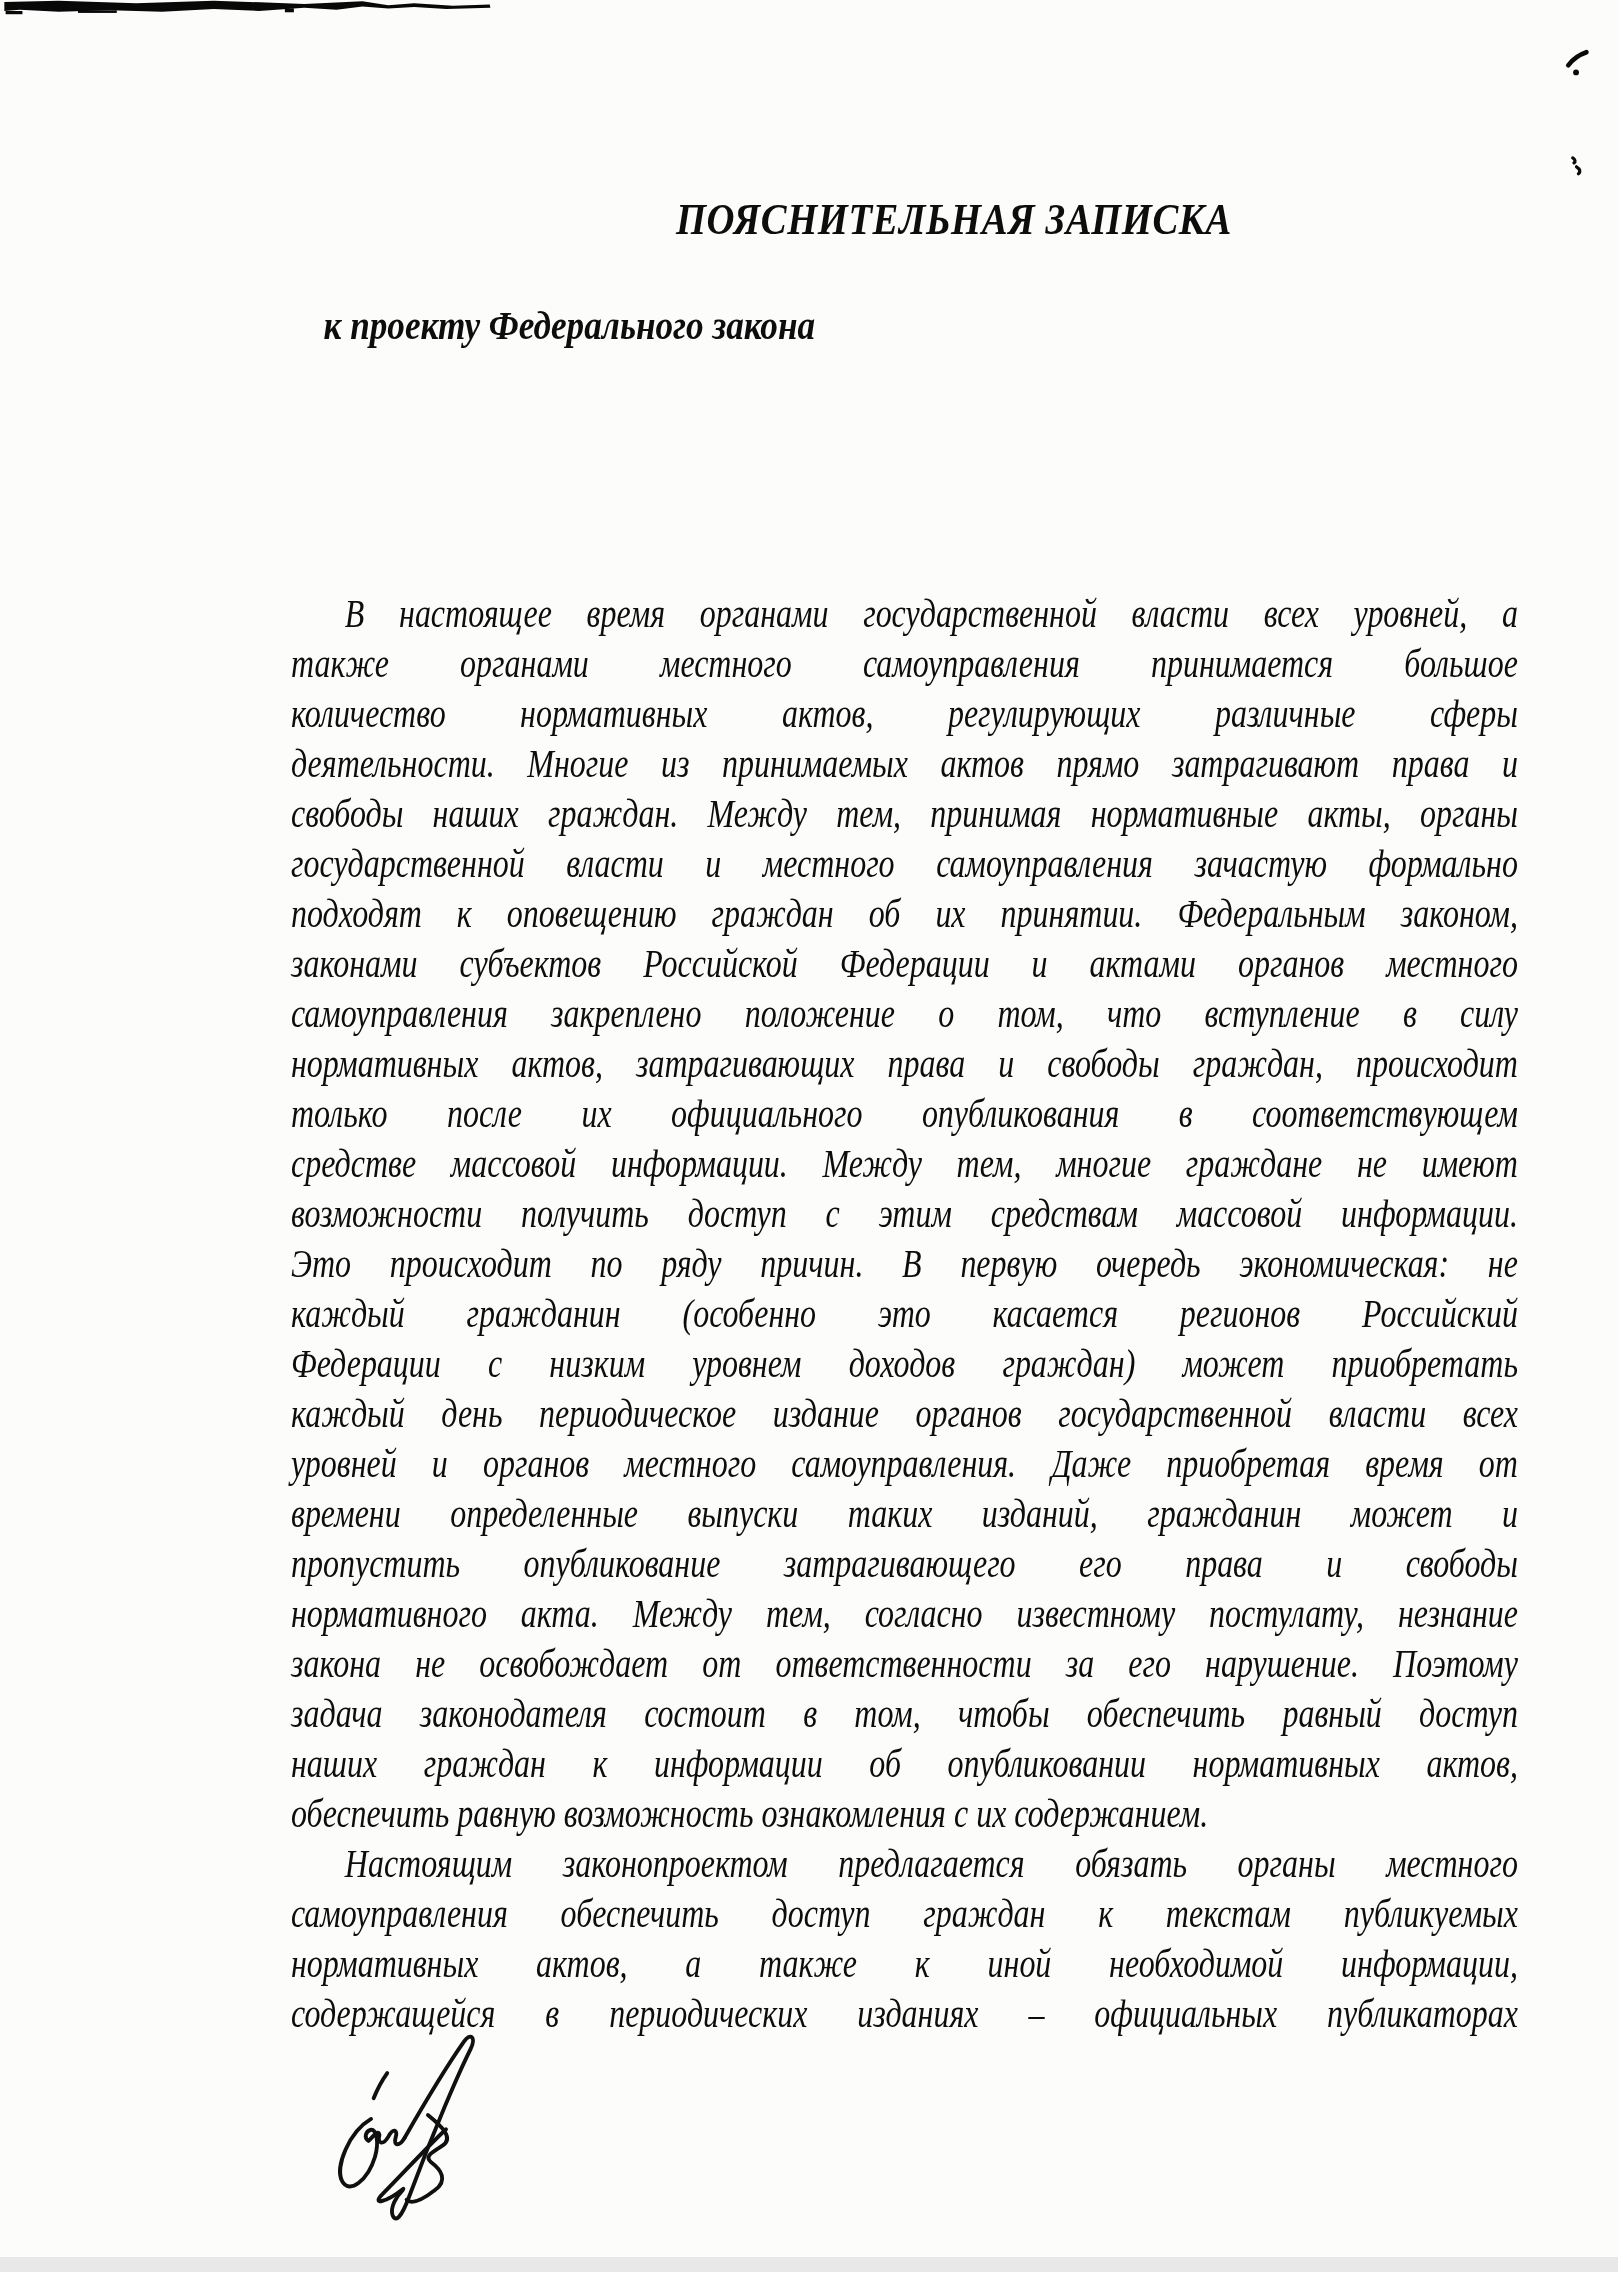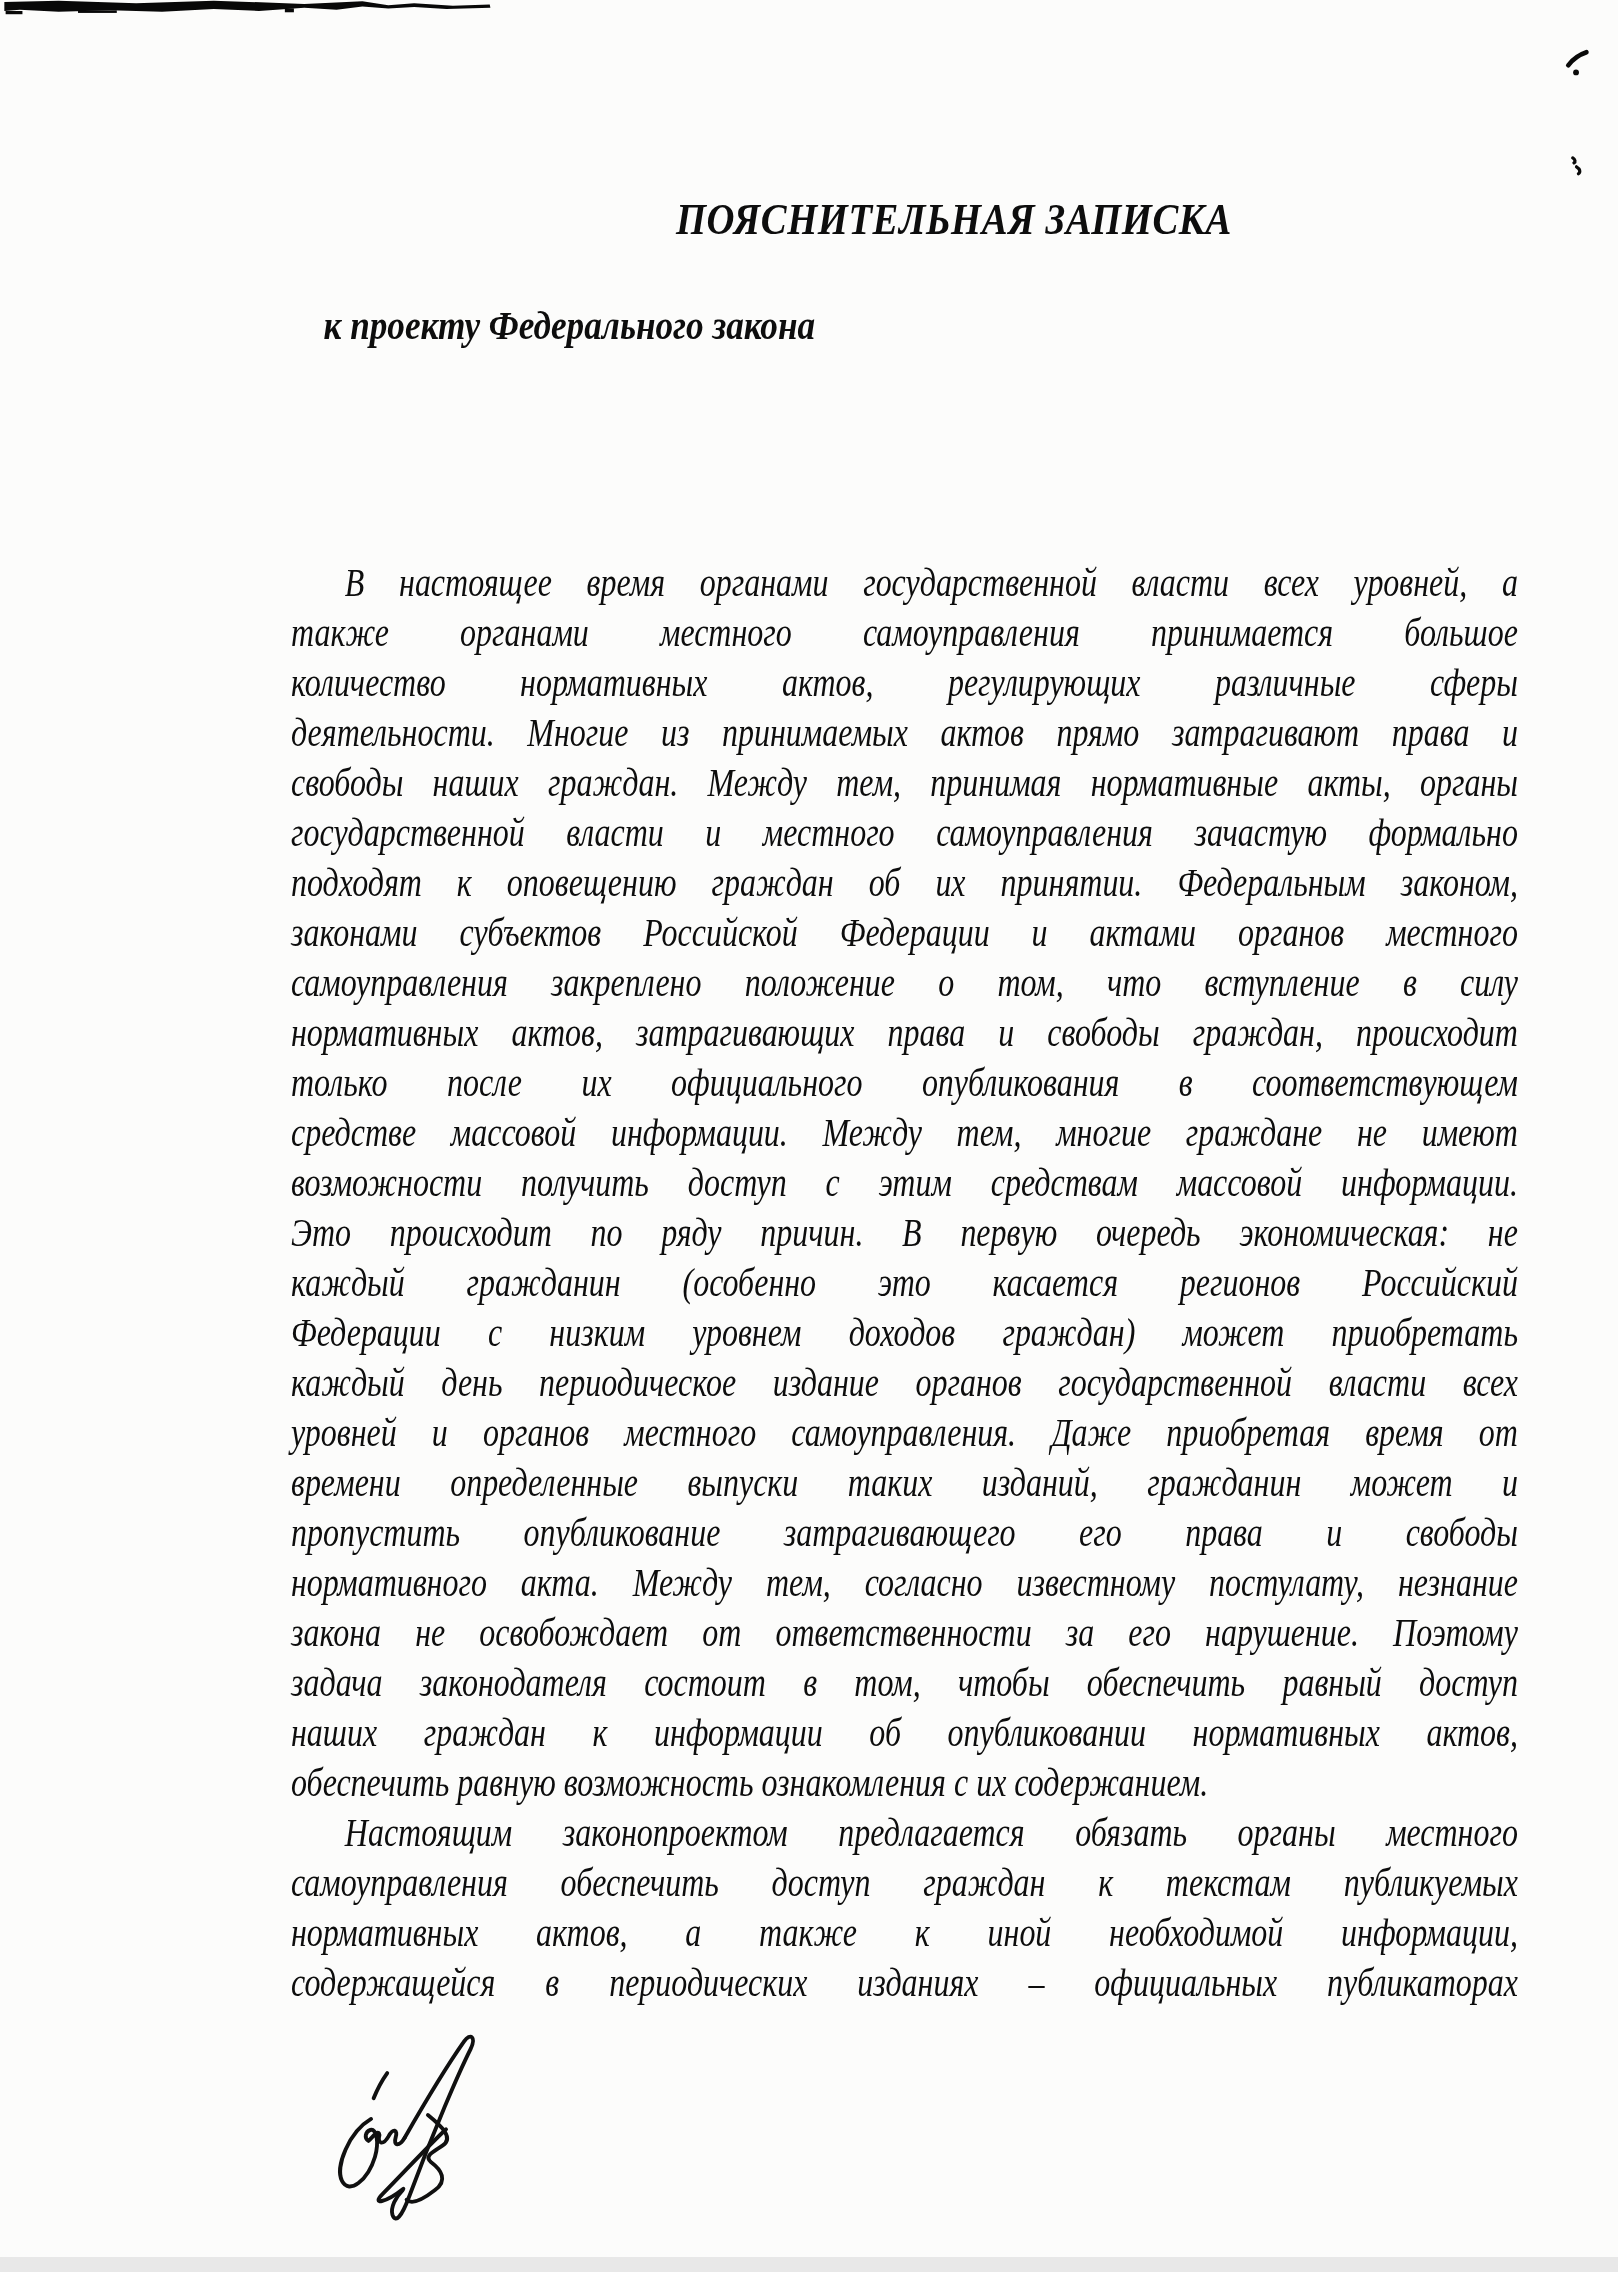--- a/index.html
+++ b/index.html
@@ -69,21 +69,21 @@
     display: inline-block;
     transform: scaleX(0.88);
     transform-origin: center top;
     white-space: nowrap;
   }
 
   
   .body-block {
     position: absolute;
     left: 291px;
-    top: 557px;
+    top: 588px;
     width: 1227px;
   }
   .line {
     width: 1573px;              
     transform: scaleX(0.78);
     transform-origin: left top;
     font-size: 41px;
     line-height: 50px;
     height: 50px;
     text-align: justify;

